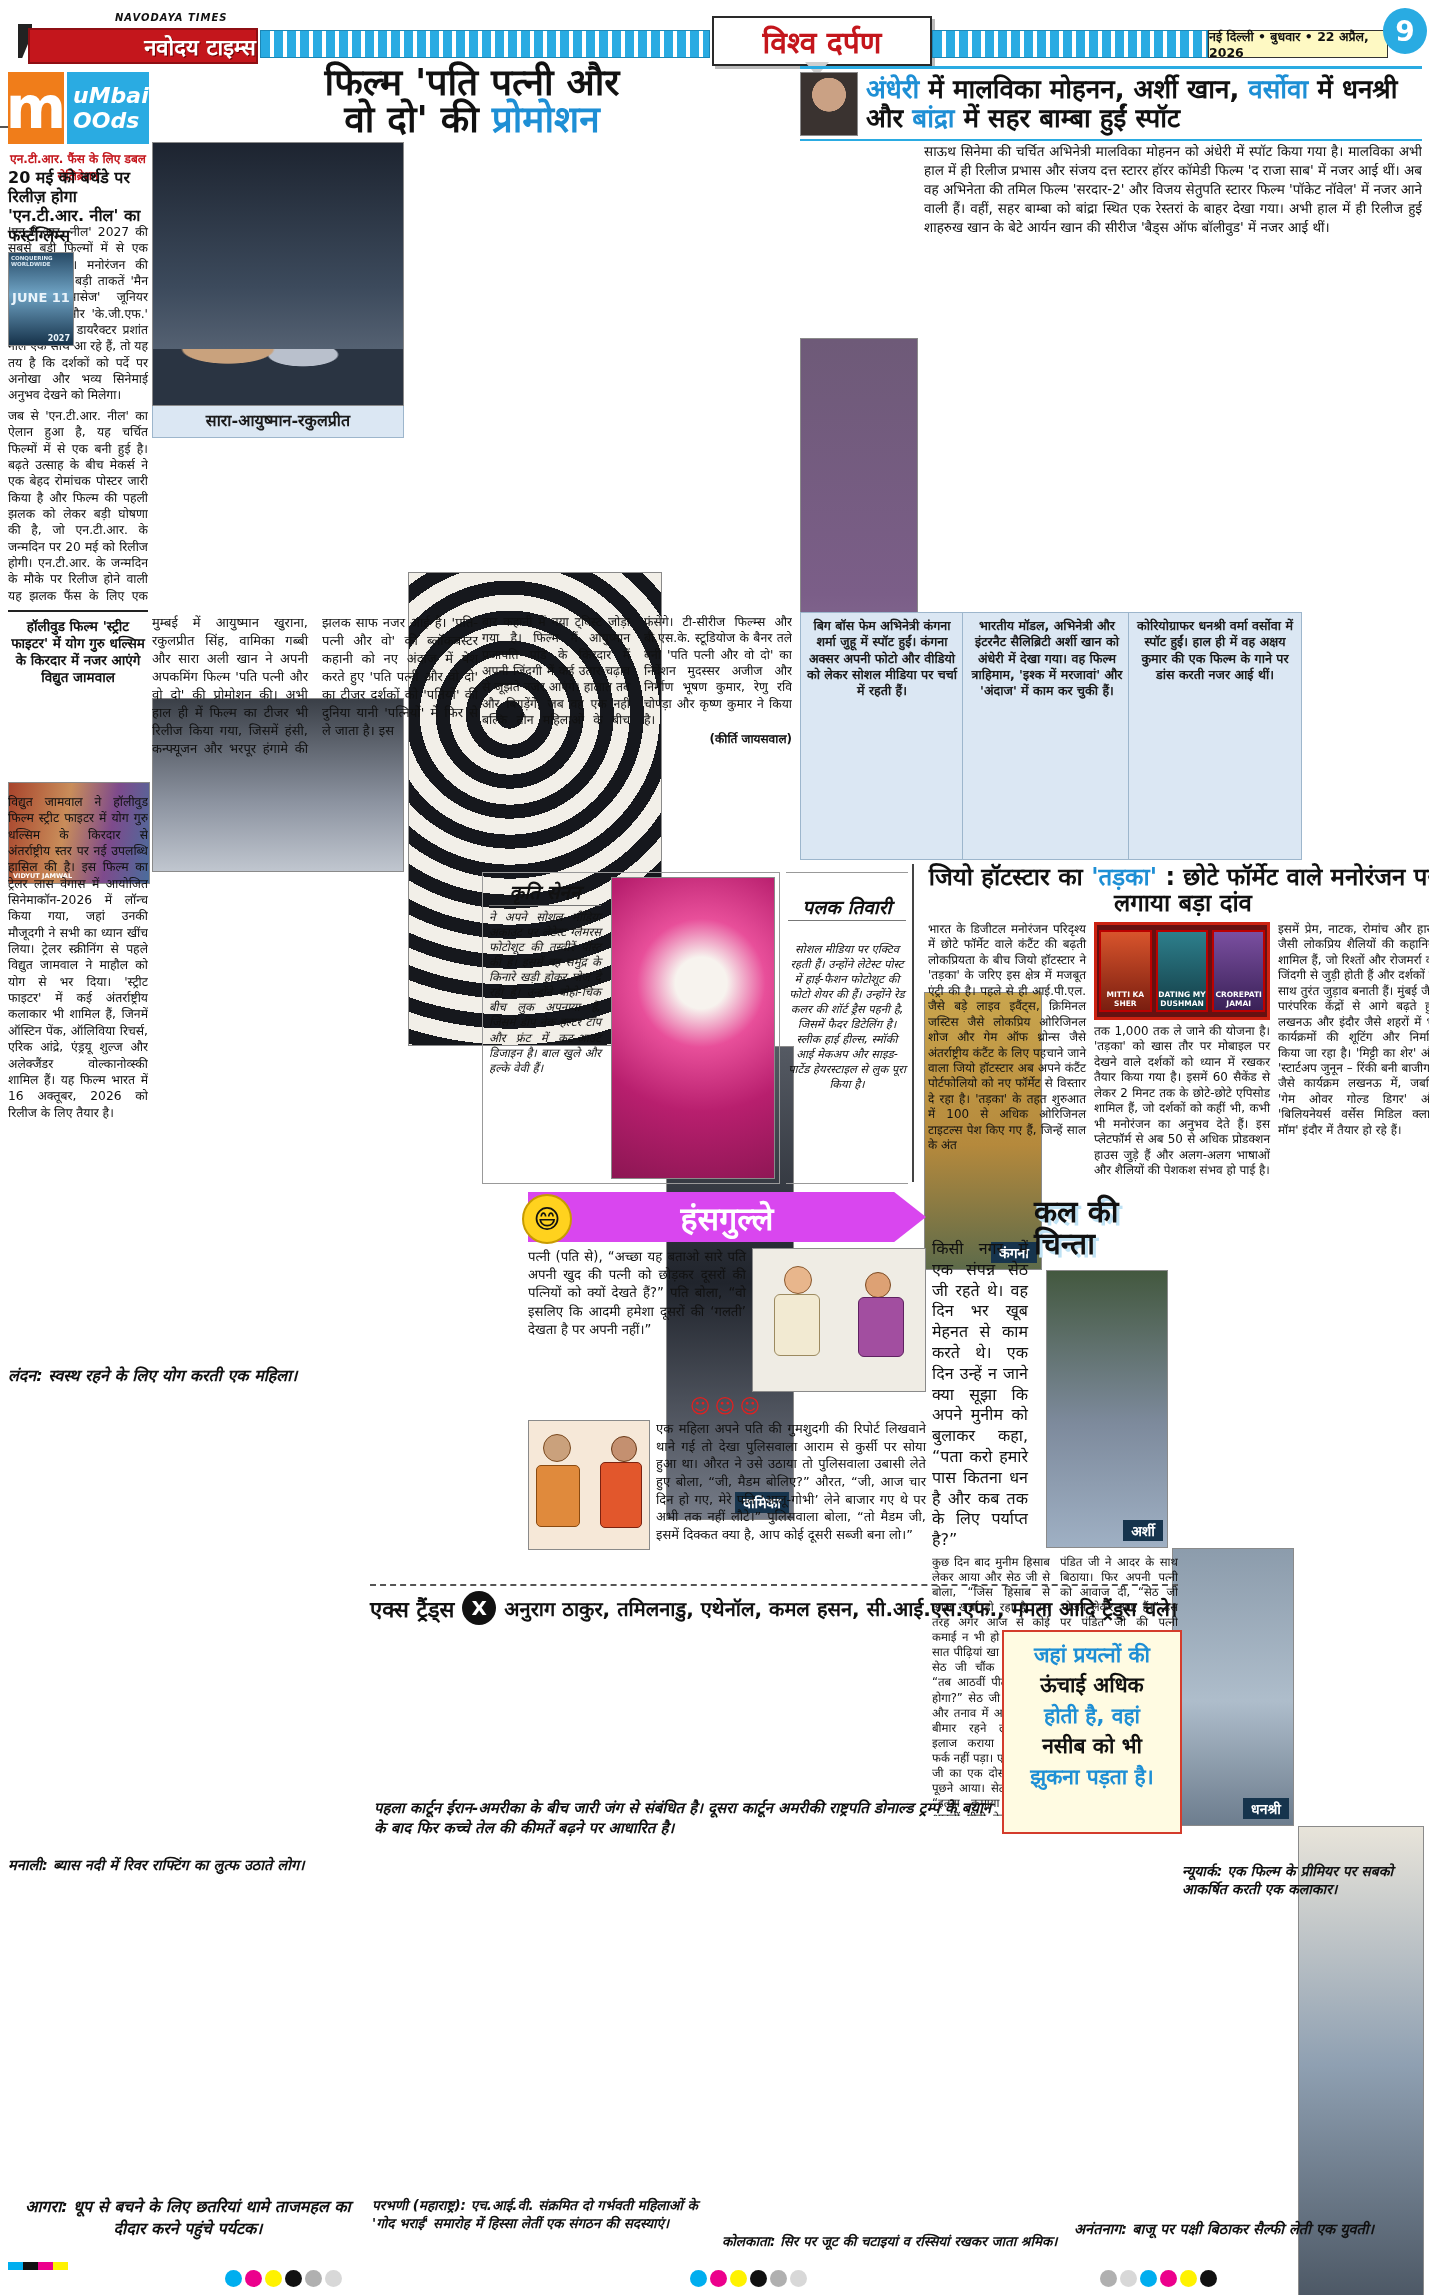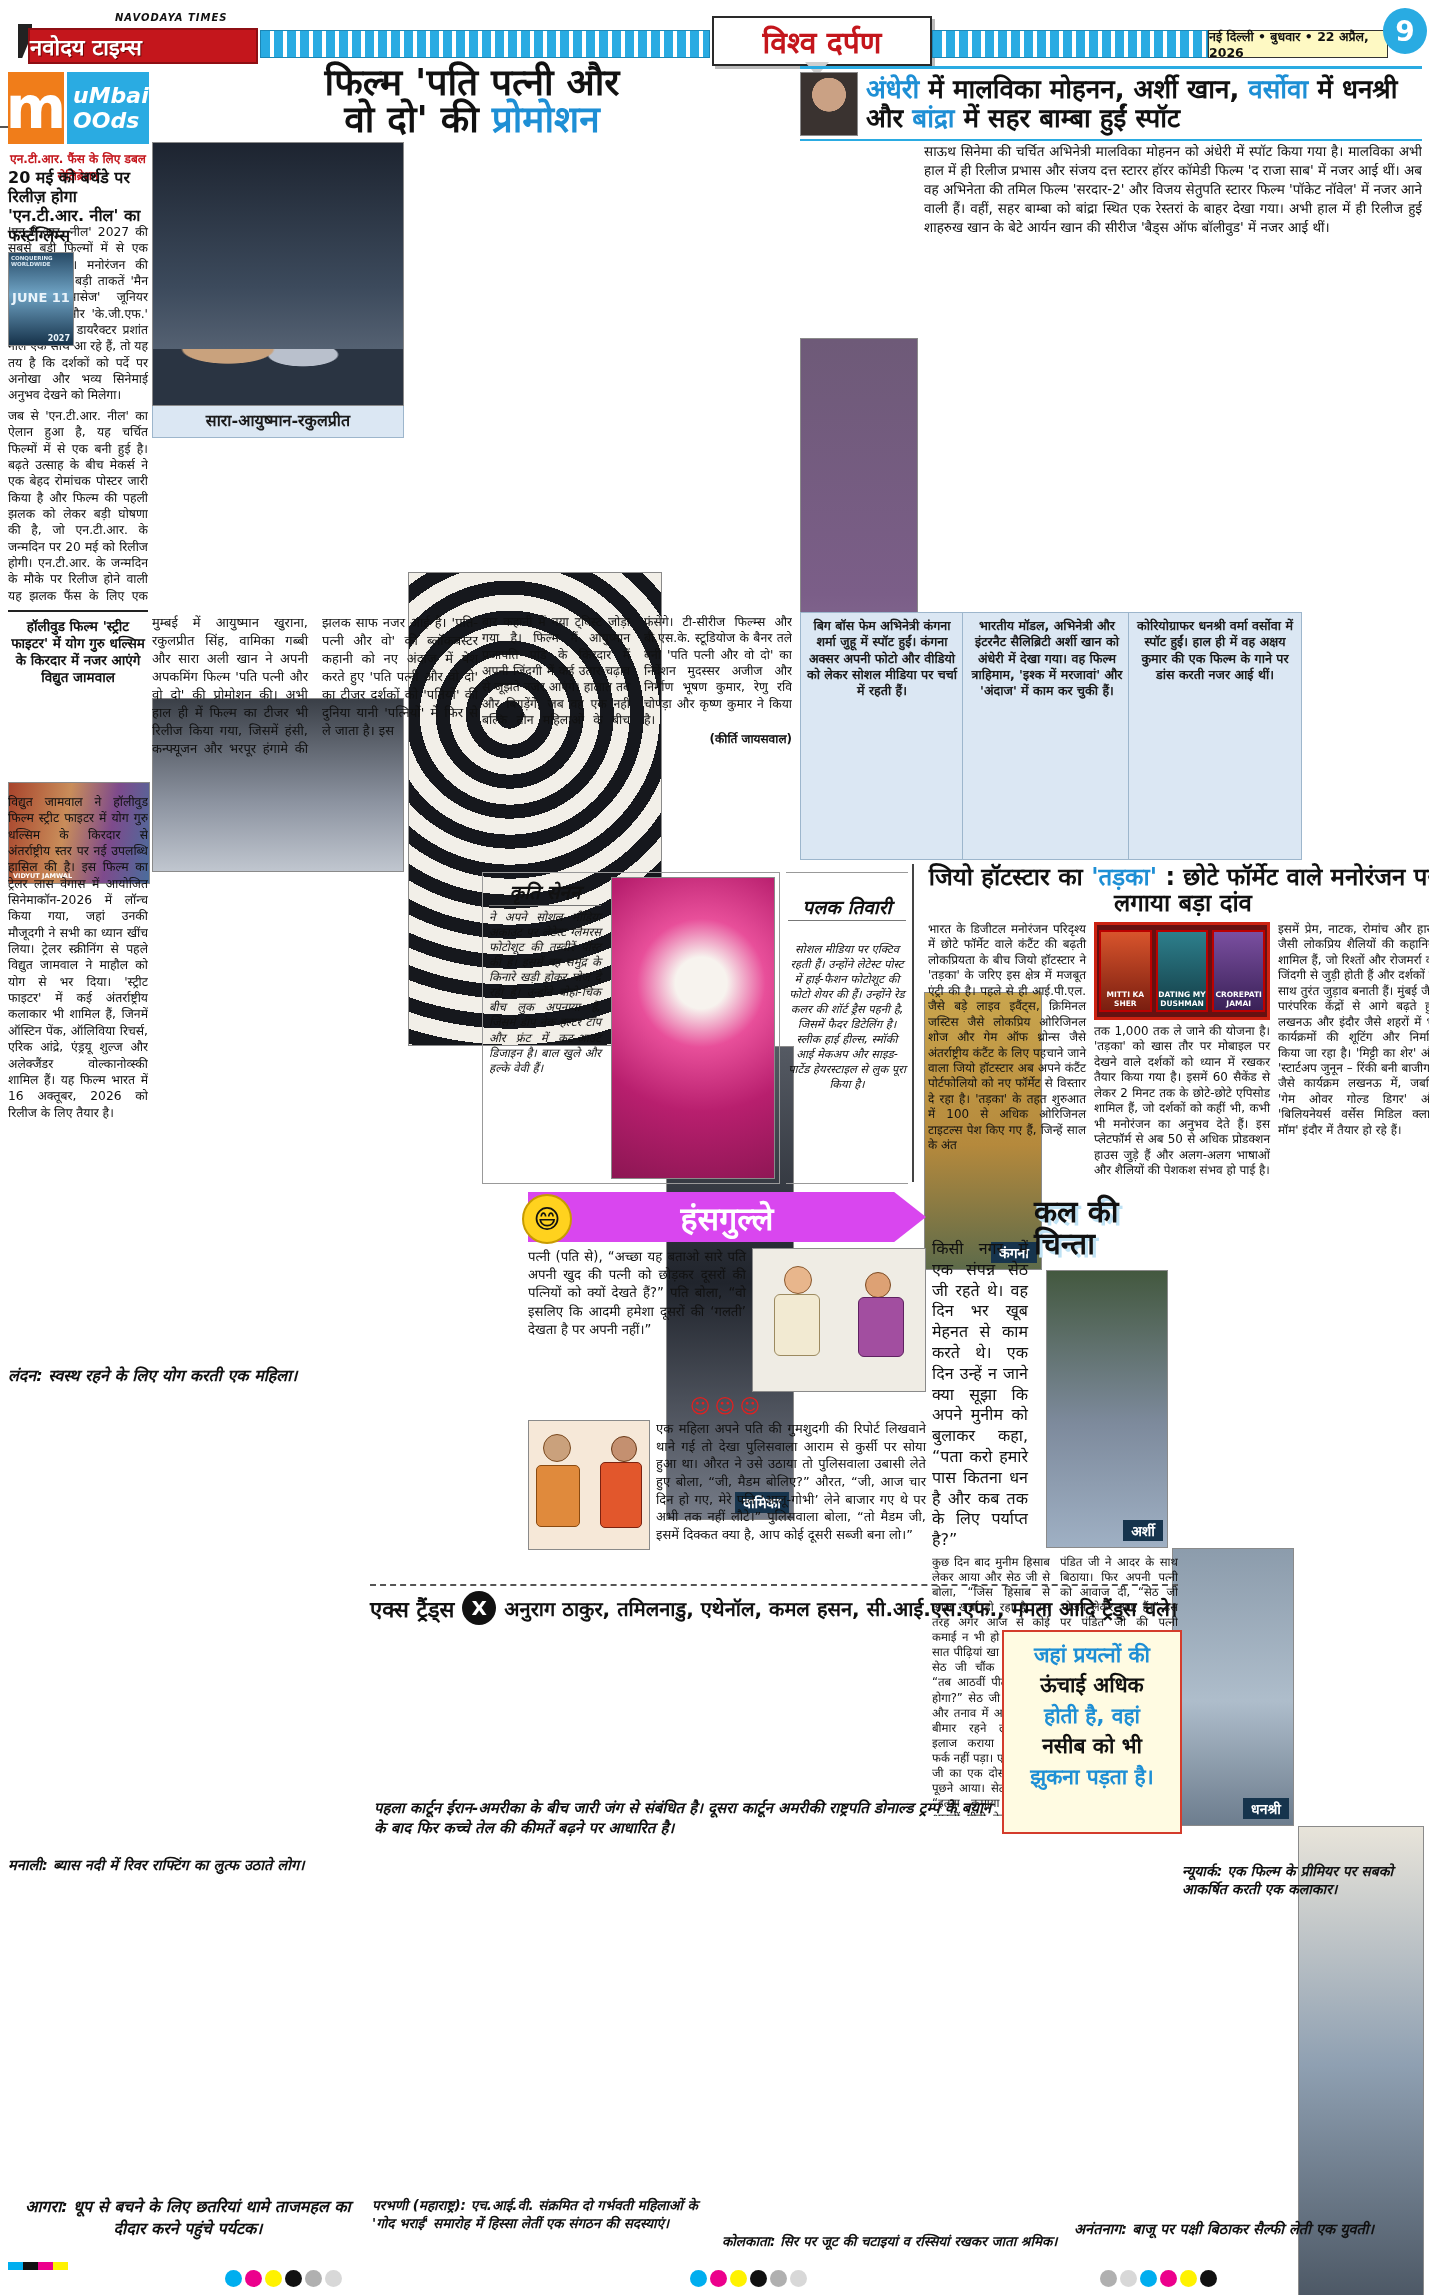--- a/index.html
+++ b/index.html
@@ -20,21 +20,21 @@
   .dot{width:17px;height:17px;border-radius:50%;display:inline-block;margin-right:3px;}
   .postermini{flex:1;margin:5px 2px;border:2px solid #b00;position:relative;color:#fff;font-weight:bold;font-size:7.5px;display:flex;align-items:flex-end;justify-content:center;text-align:center;padding-bottom:2px;}
 </style>
 </head>
 <body>
 
 <div class="page">
 
   <div class="abs" style="left:115px;top:12px;font-size:10px;font-weight:bold;font-style:italic;letter-spacing:1px;">NAVODAYA TIMES</div>
   <div class="abs" style="left:18px;top:24px;width:14px;height:34px;background:#222;clip-path:polygon(0 0,100% 0,100% 30%,30% 100%,0 100%);"></div>
-  <div class="abs" style="left:28px;top:28px;width:226px;height:32px;background:#c4161c;border:2px solid #8e0f14;display:flex;align-items:center;justify-content:flex-start;">
+  <div class="abs" style="left:28px;top:28px;width:226px;height:32px;background:#c4161c;border:2px solid #8e0f14;display:flex;align-items:center;justify-content:flex-end;">
     <span style="color:#fff;font-weight:bold;font-size:22px;text-shadow:1px 1px 0 #600;">नवोदय टाइम्स</span>
   </div>
   <div class="abs stripes" style="left:260px;top:30px;width:448px;height:26px;"></div>
   <div class="abs" style="left:712px;top:16px;width:216px;height:46px;background:#fff;border:2px solid #2a2a2a;box-shadow:3px 3px 0 #bbb;display:flex;align-items:center;justify-content:center;">
     <span style="color:#c4161c;font-weight:bold;font-size:30px;">विश्व दर्पण</span>
   </div>
   <div class="abs" style="left:805px;top:62px;width:0;height:0;border-left:12px solid transparent;border-right:12px solid transparent;border-top:14px solid #cfcfcf;"></div>
   <div class="abs stripes" style="left:932px;top:30px;width:274px;height:26px;"></div>
   <div class="abs" style="left:1208px;top:30px;width:178px;height:26px;background:#fef9c3;border:1px solid #333;display:flex;align-items:center;justify-content:center;">
     <span style="font-size:12.5px;font-weight:bold;">नई दिल्ली • बुधवार • 22 अप्रैल, 2026</span>

